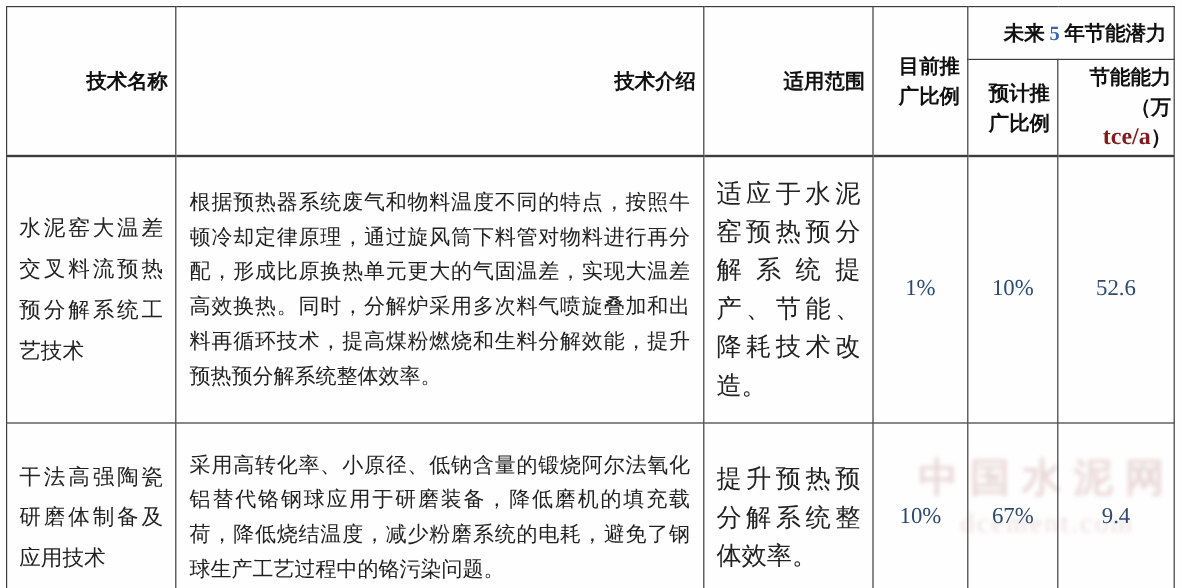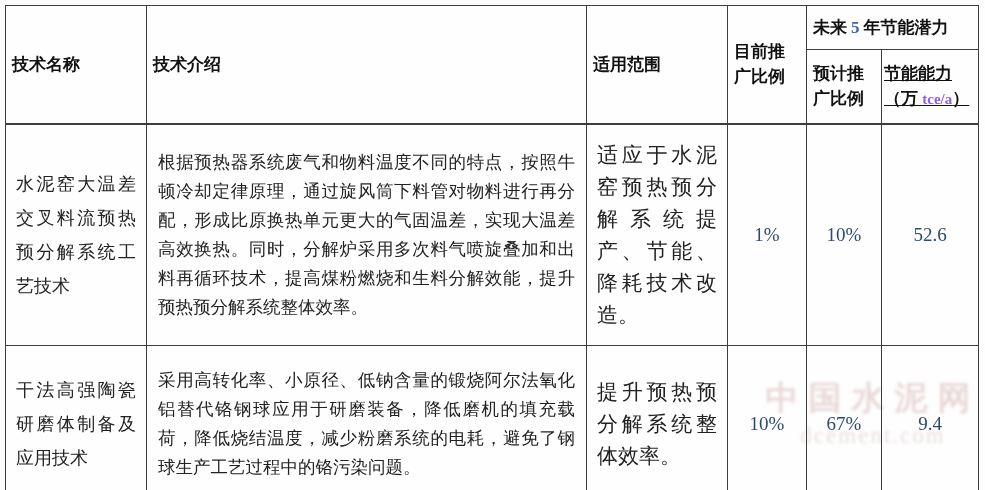--- a/index.html
+++ b/index.html
@@ -21,30 +21,30 @@
   table.grid {
     position:absolute; left:5px; top:5px; width:973px;
     border-collapse:collapse; table-layout:fixed;
     background:transparent;
   }
   .grid td, .grid th { border:1px solid #3d3d3d; padding:0; vertical-align:middle; background:transparent; }
   .grid .hdr-bottom { border-bottom:2px solid #3d3d3d; }
 
   .grid th {
     font-weight:bold; color:#111; font-size:17px; line-height:25px;
-    text-align:left; padding:2px 6px;
+    text-align:right; padding:2px 6px;
   }
   tr.hrowA { height:44px; }
   tr.hrowB { height:74px; }
   tr.drow1 { height:222px; }
   tr.drow2 { height:131px; }
   tr.drow3 { height:40px; }
 
   .num-accent { color:#3a67ae; margin:0 4px; }
-  .unit-latin { color:#8b5cf6; font-size:15px; }
+  .unit-latin { color:#7f1d1d; font-size:20px; }
   .cap-line { display:block; }
 
   td.name-cell {
     font-size:18px; line-height:34px; padding:12px 10px;
     text-align:justify; text-justify:inter-character;
   }
   td.intro-cell {
     font-size:17.5px; line-height:29px; padding:20px 11px;
     text-align:justify; text-justify:inter-character;
   }
@@ -80,21 +80,21 @@
     <tbody>
         <tr class="hrowA">
       <th rowspan="2" class="hdr-bottom">技术名称</th>
       <th rowspan="2" class="hdr-bottom">技术介绍</th>
       <th rowspan="2" class="hdr-bottom">适用范围</th>
       <th rowspan="2" class="hdr-bottom">目前推广比例</th>
       <th colspan="2"><span>未来</span><span class="num-accent">5</span><span>年节能潜力</span></th>
     </tr>
     <tr class="hrowB">
       <th class="hdr-bottom">预计推广比例</th>
-      <th class="hdr-bottom" style="padding:2px 2px;text-decoration:underline;">
+      <th class="hdr-bottom" style="padding:2px 2px;">
         <span class="cap-line">节能能力</span>
         <span class="cap-line"><span>（万 </span><span class="unit-latin">tce/a</span><span>）</span></span>
       </th>
     </tr>
 
     <tr class="drow1">
       <td class="name-cell">水泥窑大温差交叉料流预热预分解系统工艺技术</td>
       <td class="intro-cell">根据预热器系统废气和物料温度不同的特点，按照牛顿冷却定律原理，通过旋风筒下料管对物料进行再分配，形成比原换热单元更大的气固温差，实现大温差高效换热。同时，分解炉采用多次料气喷旋叠加和出料再循环技术，提高煤粉燃烧和生料分解效能，提升预热预分解系统整体效率。</td>
       <td class="scope-cell">适应于水泥窑预热预分解系统提产、节能、降耗技术改造。</td>
       <td class="num-cell">1%</td>

